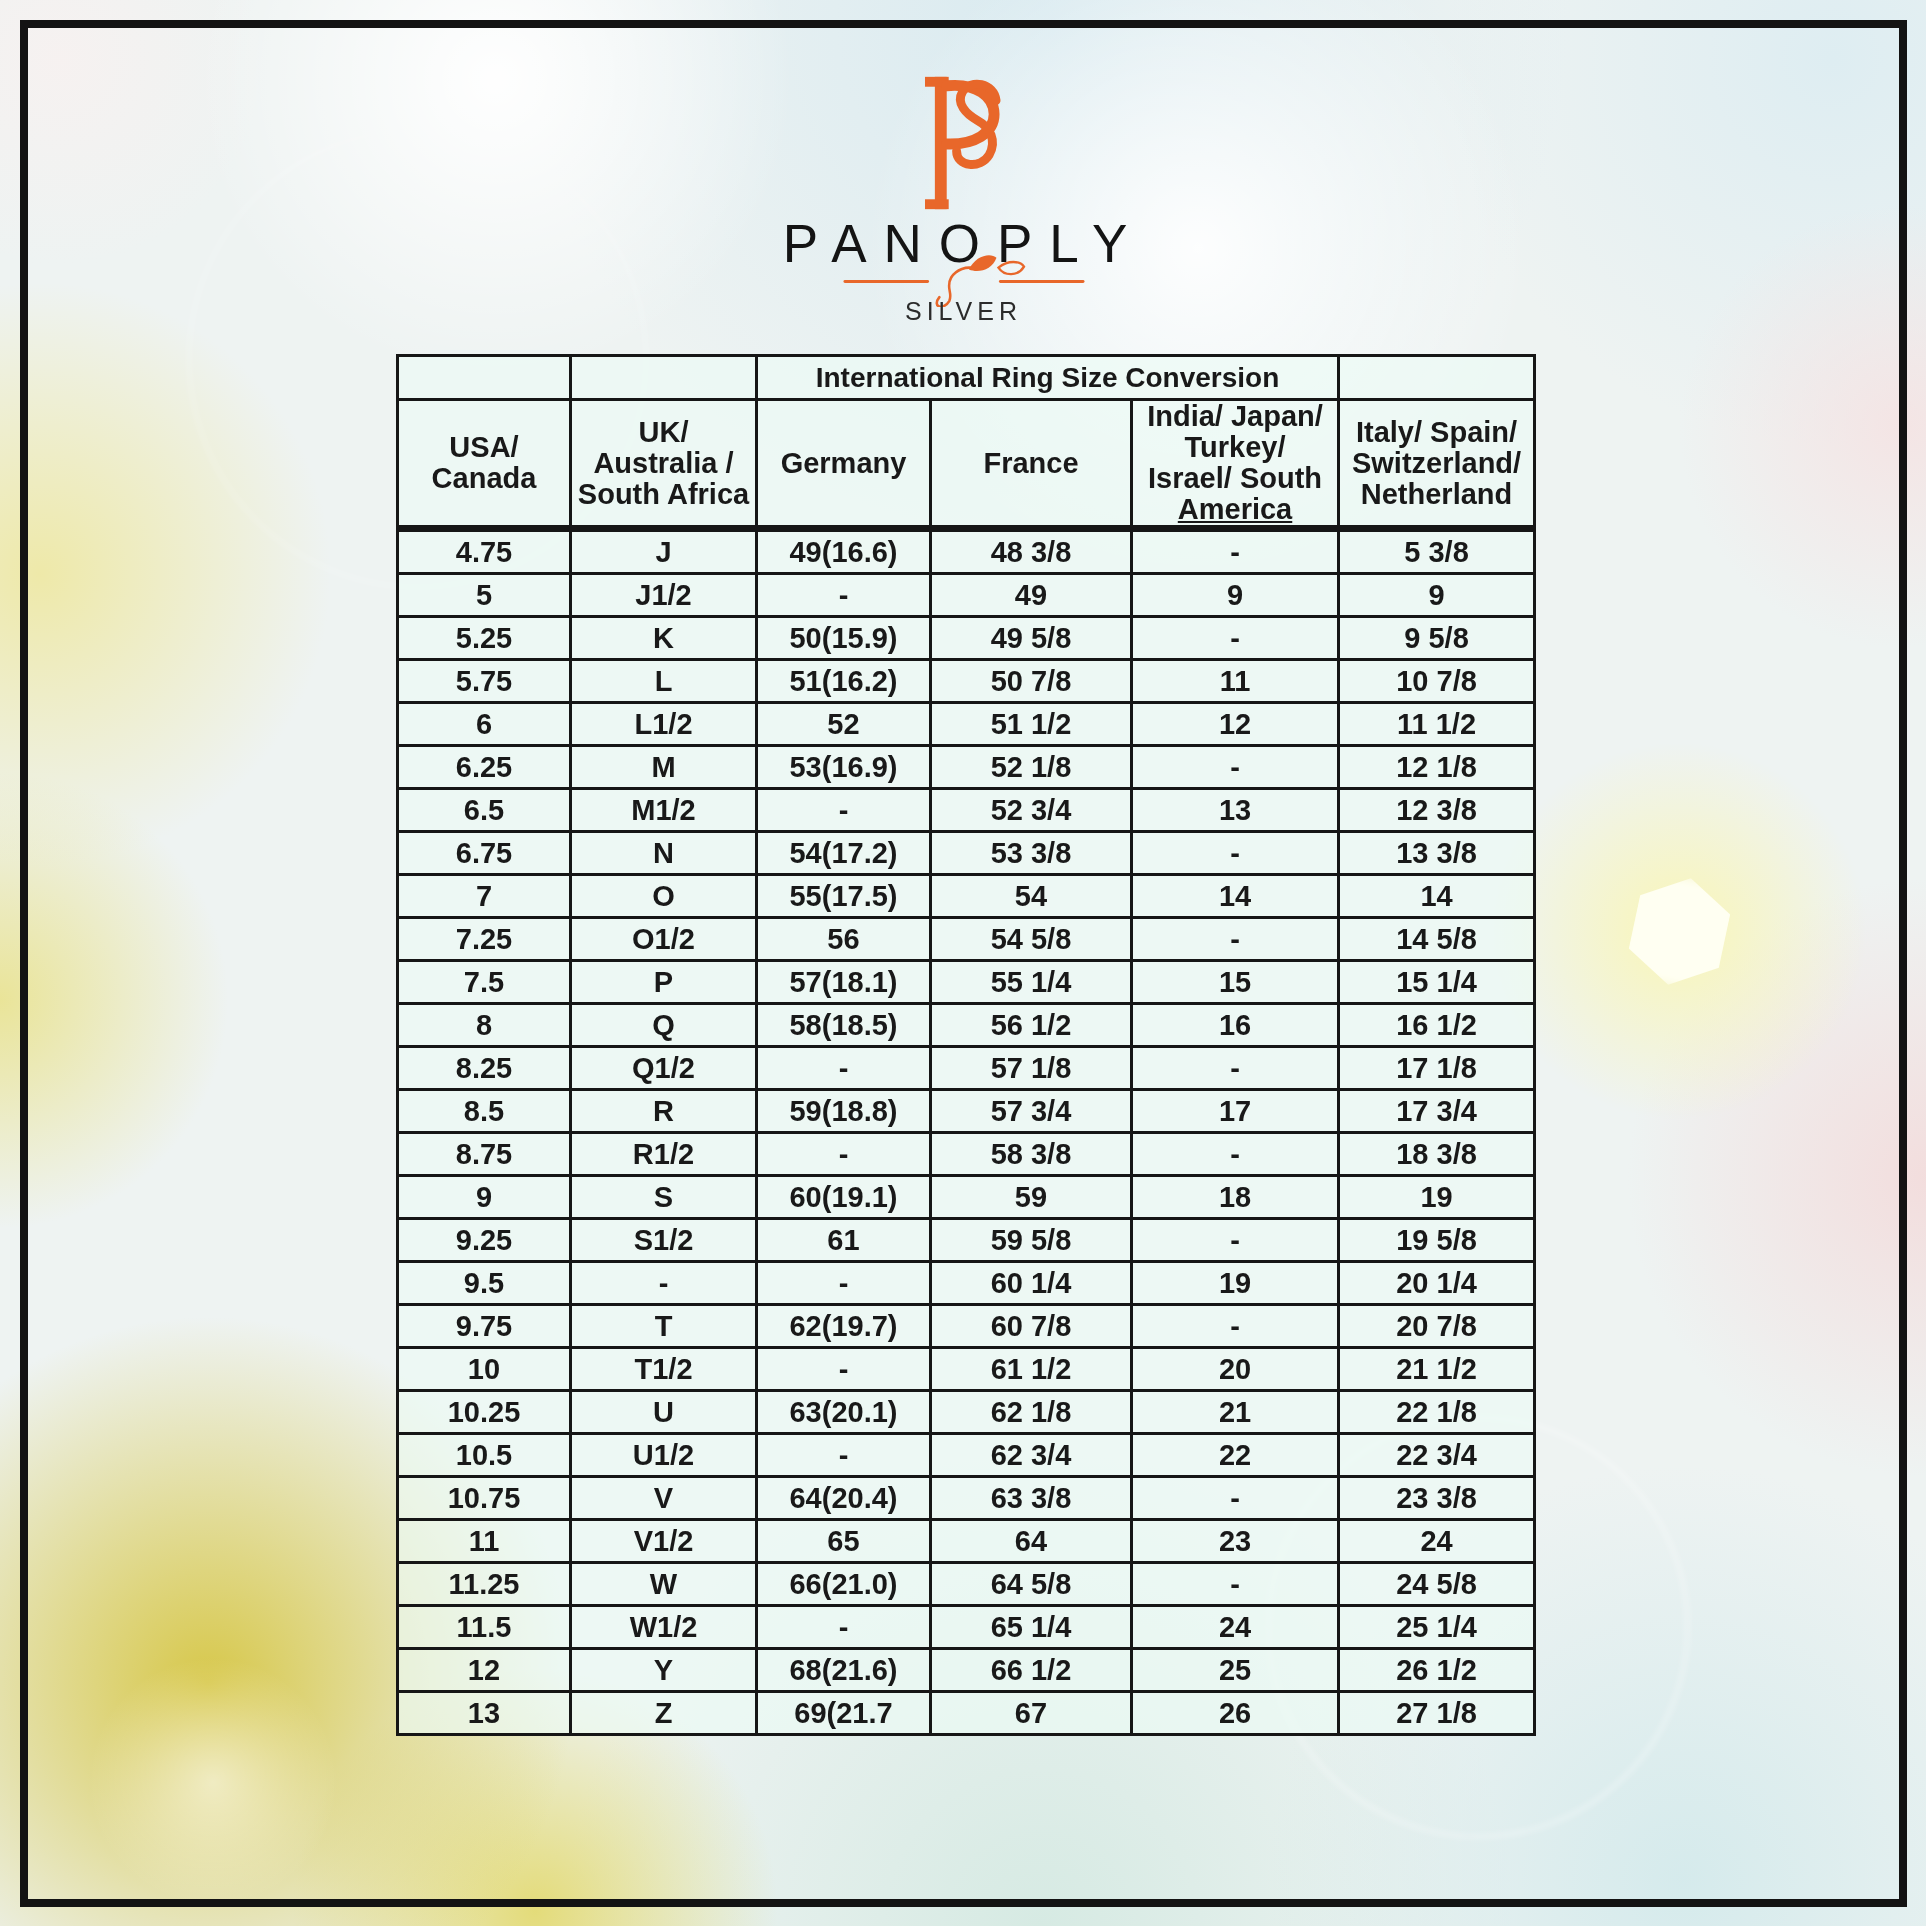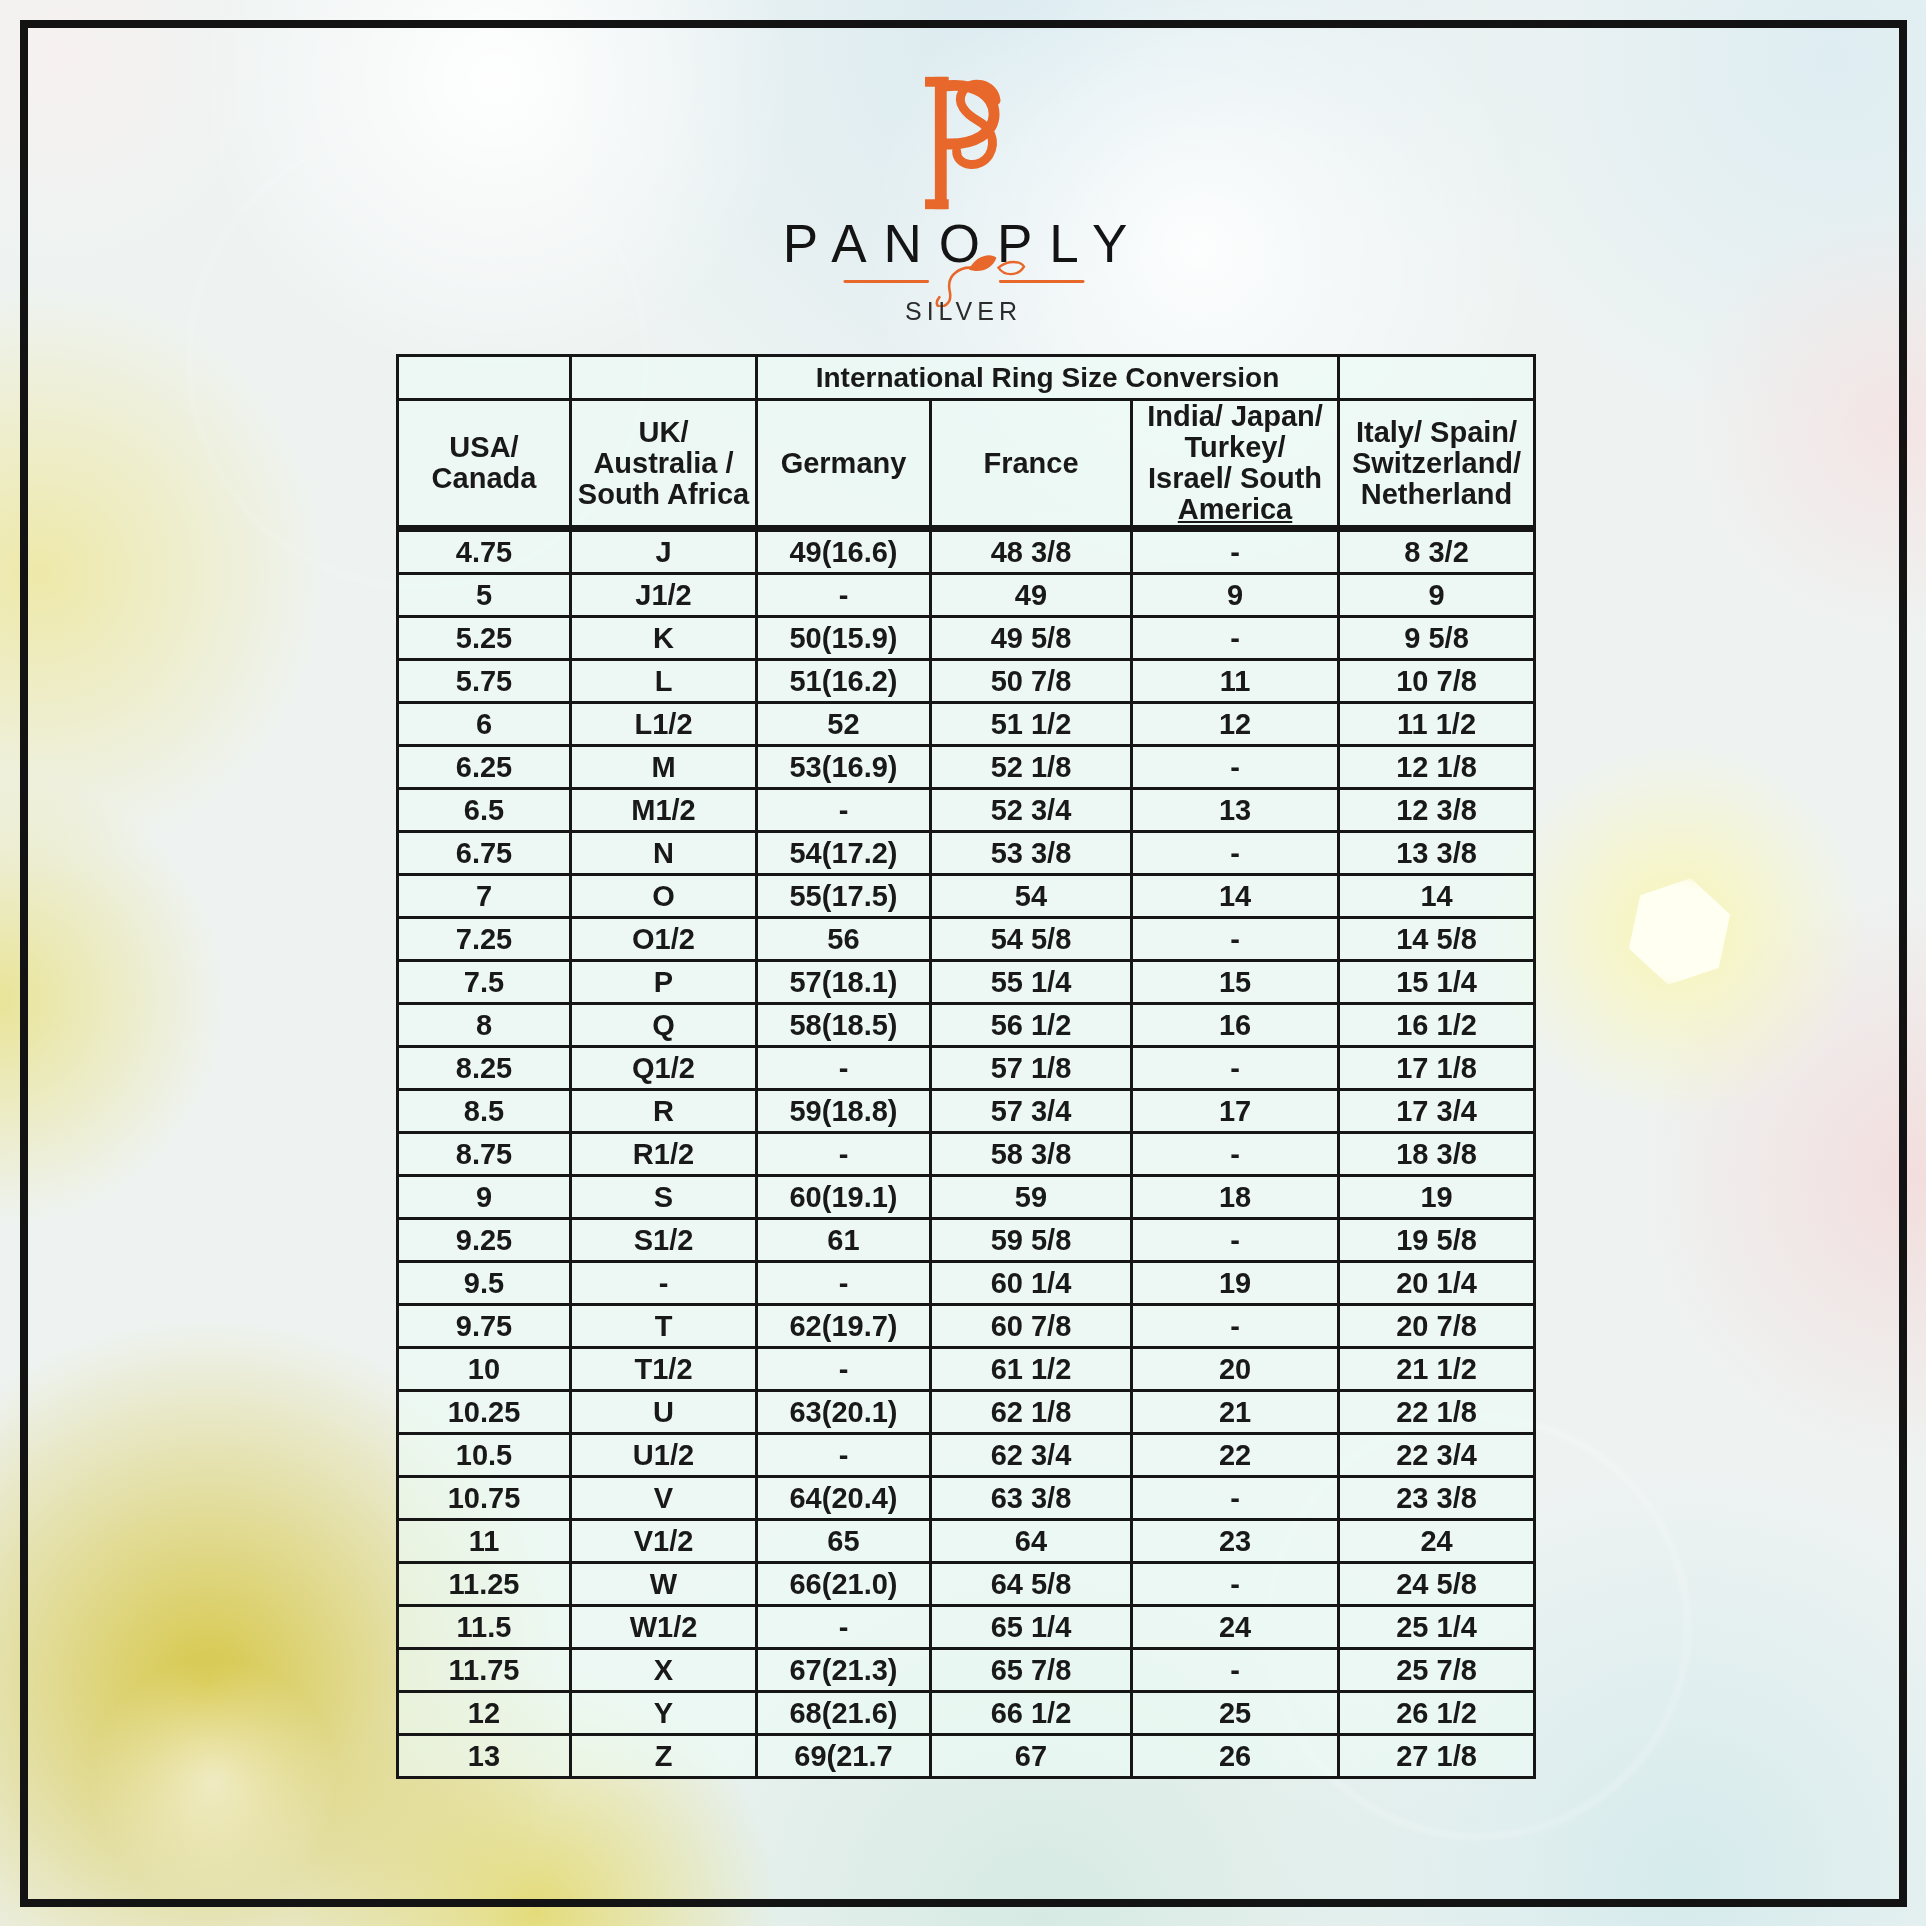--- a/index.html
+++ b/index.html
@@ -133,21 +133,21 @@
         </th>
       </tr>
     </thead>
     <tbody>
         <tr>
           <td>4.75</td>
           <td>J</td>
           <td>49(16.6)</td>
           <td>48 3/8</td>
           <td>-</td>
-          <td>8 3/2</td>
+          <td>5 3/8</td>
         </tr>
         <tr>
           <td>5</td>
           <td>J1/2</td>
           <td>-</td>
           <td>49</td>
           <td>9</td>
           <td>9</td>
         </tr>
         <tr>
@@ -336,28 +336,20 @@
         </tr>
         <tr>
           <td>11.5</td>
           <td>W1/2</td>
           <td>-</td>
           <td>65 1/4</td>
           <td>24</td>
           <td>25 1/4</td>
         </tr>
         <tr>
-          <td>11.75</td>
-          <td>X</td>
-          <td>67(21.3)</td>
-          <td>65 7/8</td>
-          <td>-</td>
-          <td>25 7/8</td>
-        </tr>
-        <tr>
           <td>12</td>
           <td>Y</td>
           <td>68(21.6)</td>
           <td>66 1/2</td>
           <td>25</td>
           <td>26 1/2</td>
         </tr>
         <tr>
           <td>13</td>
           <td>Z</td>

